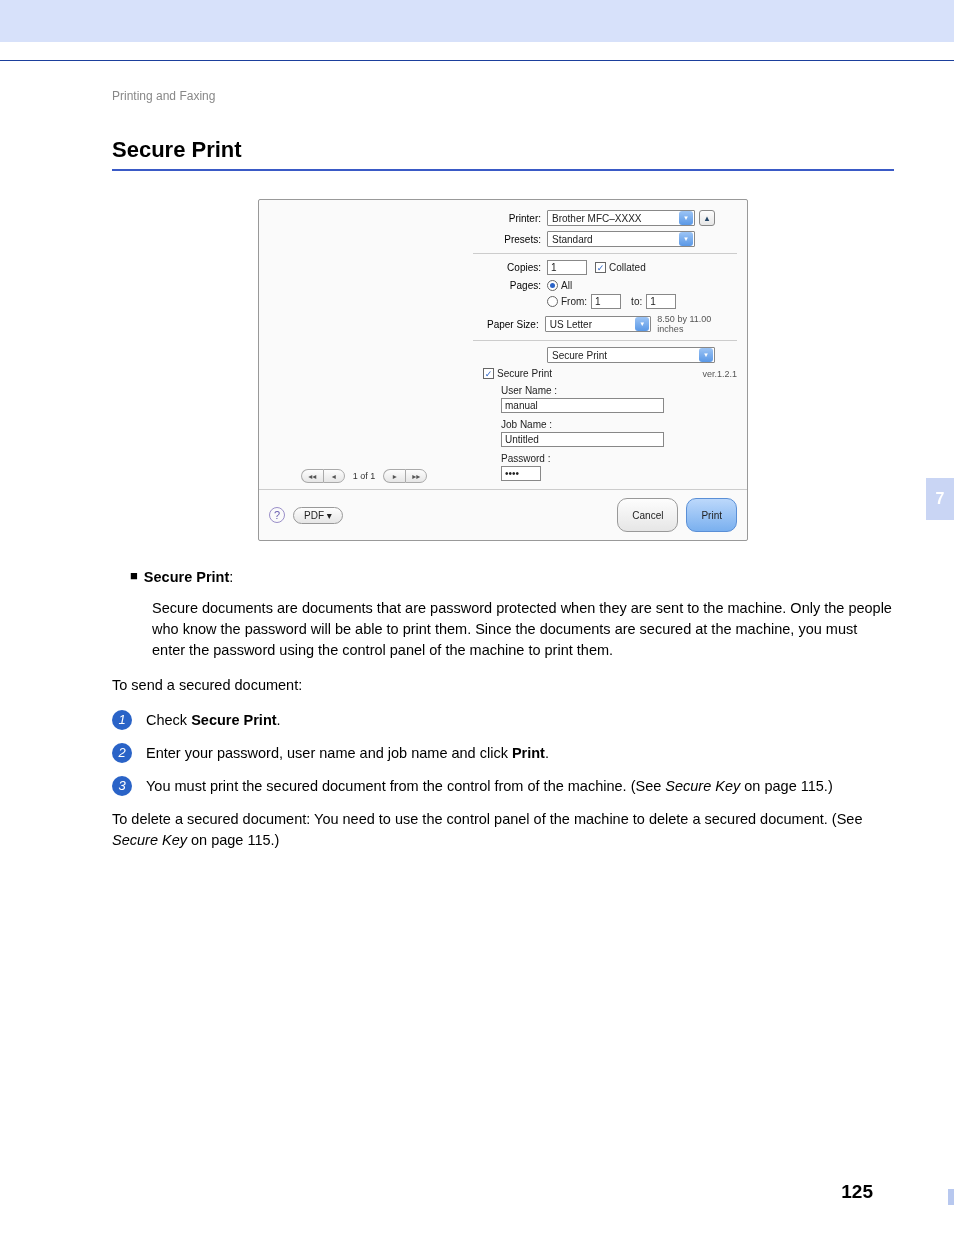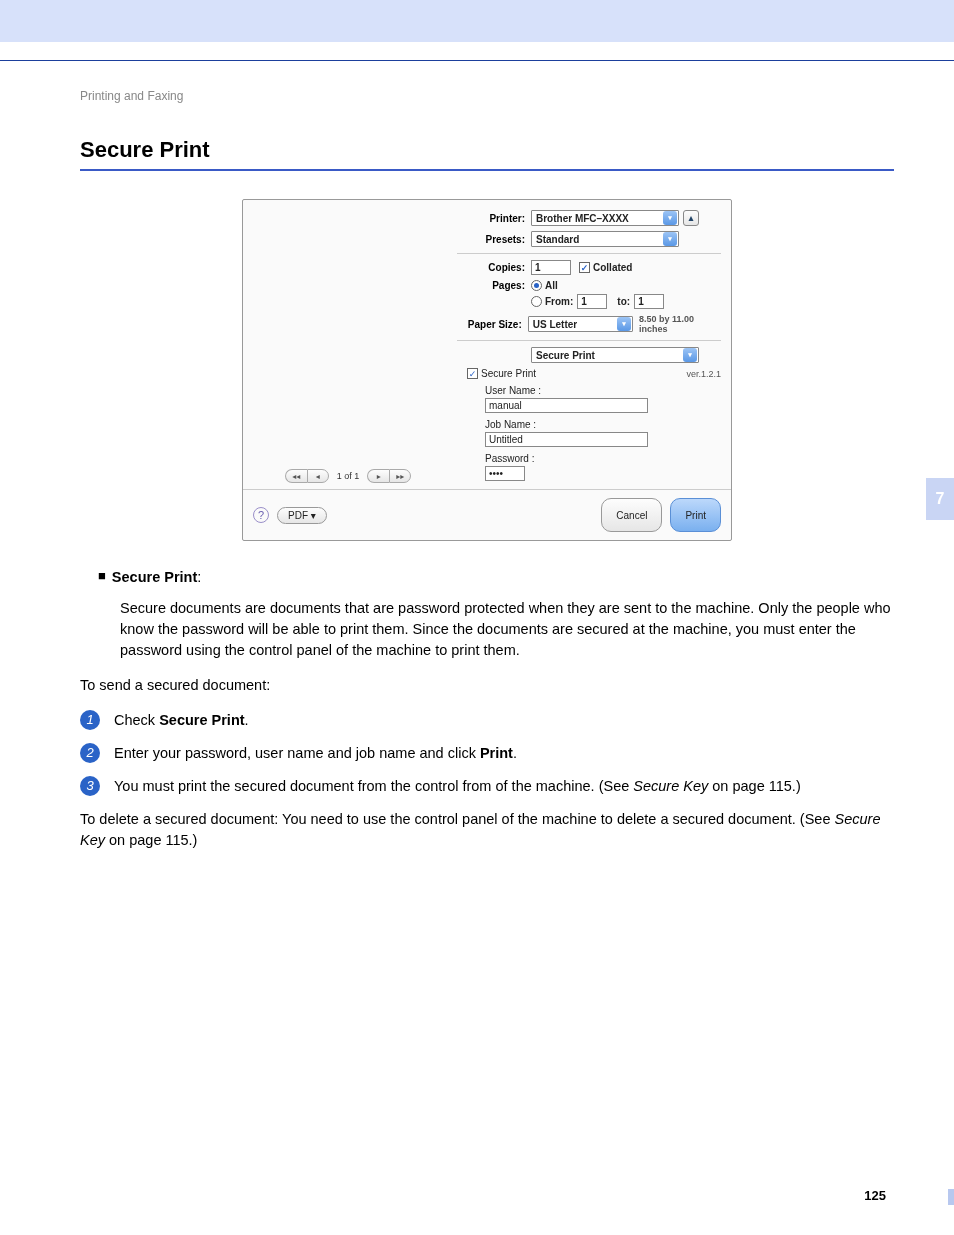--- a/index.html
+++ b/index.html
@@ -15,20 +15,21 @@
     width: 100%;
     height: 42px;
     background: #d7e1fa;
   }
   .top-rule {
     border-top: 1px solid #1b3f9c;
     margin-top: 18px;
   }
   .content {
     padding: 0 60px 0 80px;
+    margin-left: 32px;
   }
   .breadcrumb {
     font-size: 12px;
     color: #888;
     margin-top: 28px;
     margin-bottom: 34px;
   }
   h1 {
     font-size: 22px;
     font-weight: bold;
@@ -92,21 +93,20 @@
   .pill-double .pill-half:last-child{ border-radius:0 9px 9px 0;}
   .pager-text { font-size:9px; color:#333;}
   .form-pane {
     flex: 1;
     padding: 6px 10px 6px 4px;
   }
   .frow {
     display: flex;
     align-items: center;
     margin-bottom: 5px;
-    font-weight: bold;
   }
   .flabel {
     width: 74px;
     text-align: right;
     padding-right: 6px;
     color: #000;
   }
   .select {
     background: #fff;
     border: 1px solid #888;
@@ -190,21 +190,21 @@
   .side-tab {
     position:absolute;right:0;top:478px;width:28px;height:42px;
     background:#c9d5f4;display:flex;align-items:center;justify-content:center;
     color:#fff;font-weight:bold;font-size:16px;
     border-radius:0;
   }
   .page-num-bar{
     position:absolute;right:60px;bottom:32px;
     display:flex;align-items:center;
   }
-  .page-num{font-size:13px;font-weight:bold;margin-right:8px;}
+  .page-num{font-size:19px;font-weight:bold;margin-right:21px;}
   .page-edge { position:absolute; right:0; bottom:30px; width:6px; height:16px; background:#b8c8ef;}
 </style>
 </head>
 <body>
 
 <div class="top-blue"></div>
 <div class="top-rule"></div>
 
 <div class="content">
   <div class="breadcrumb">Printing and Faxing</div>

